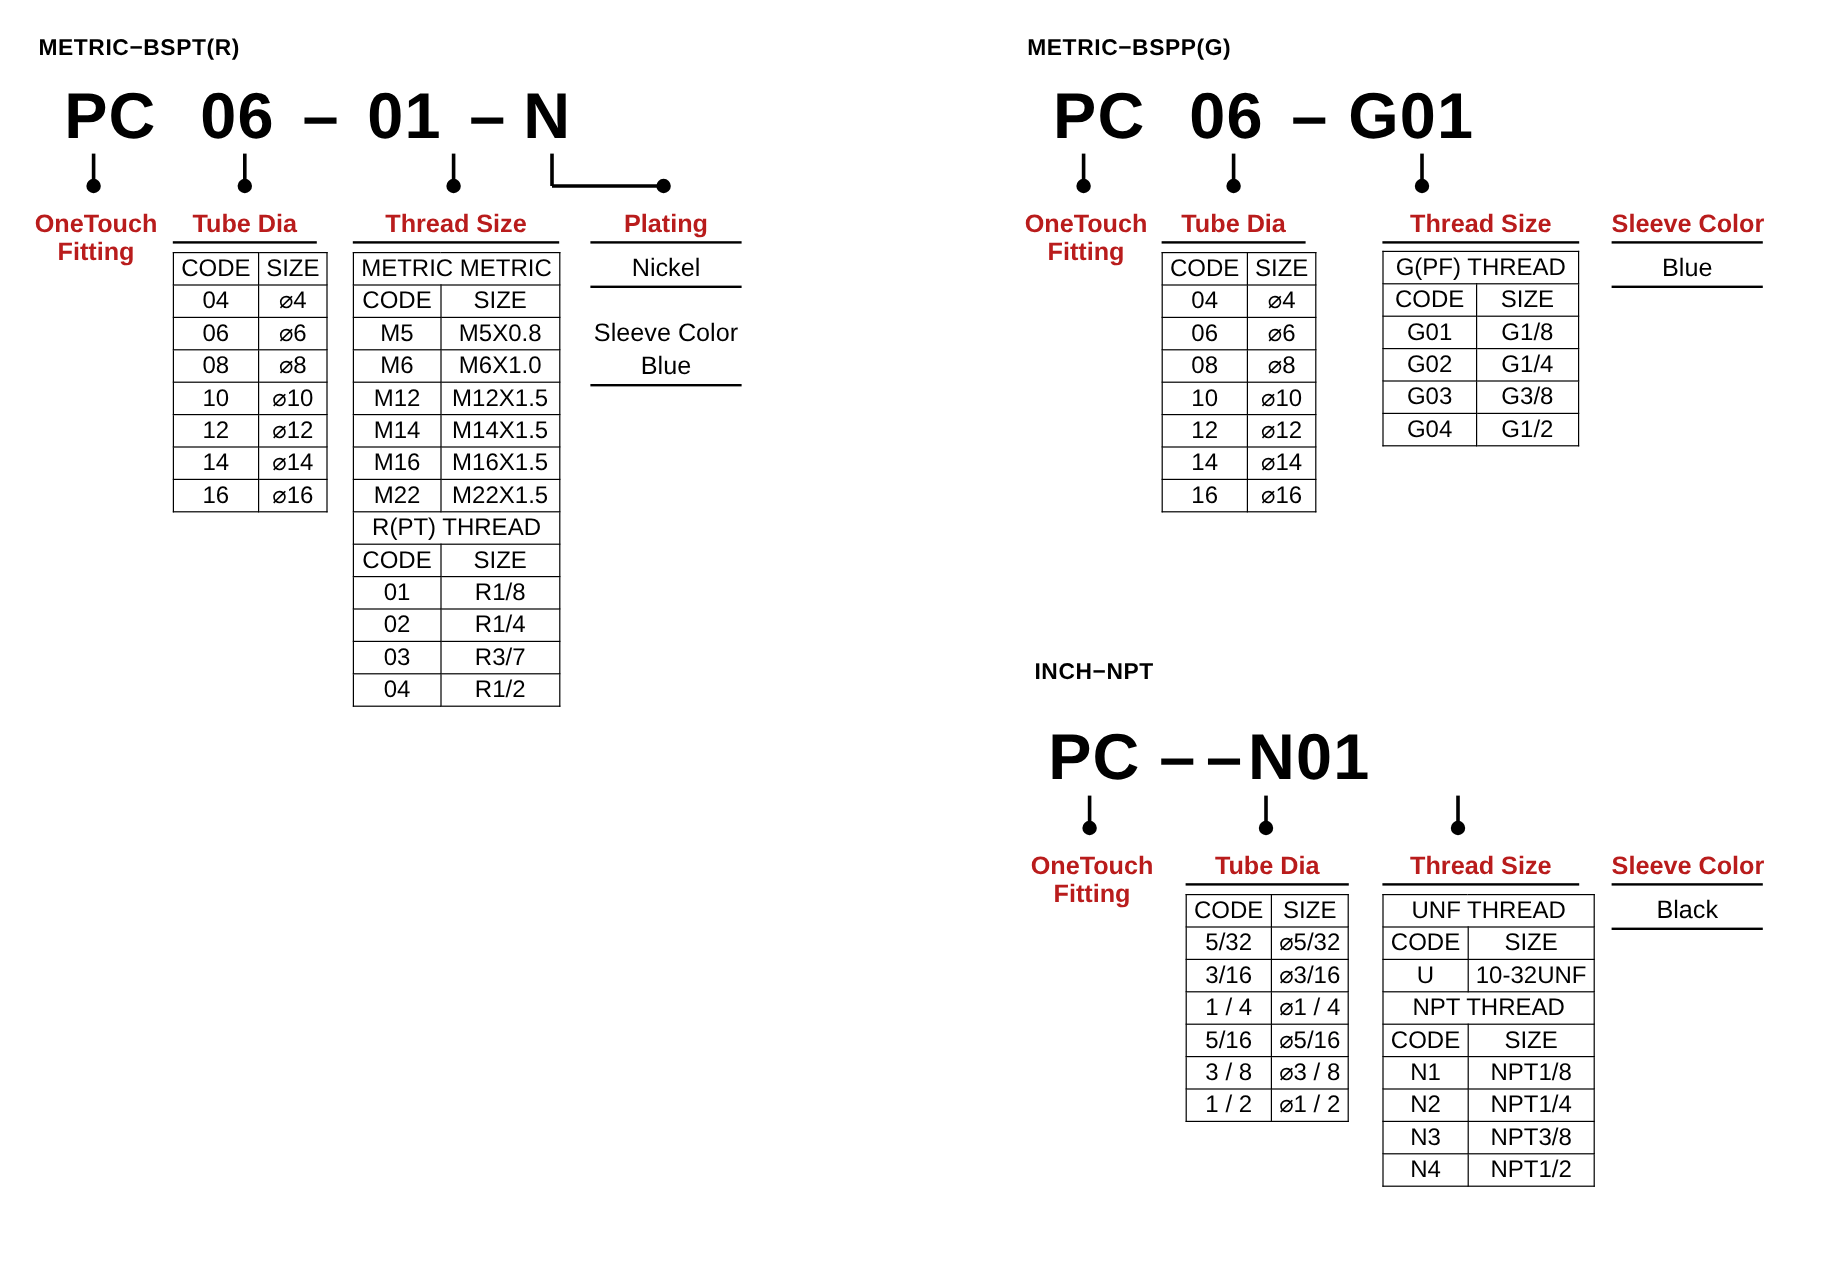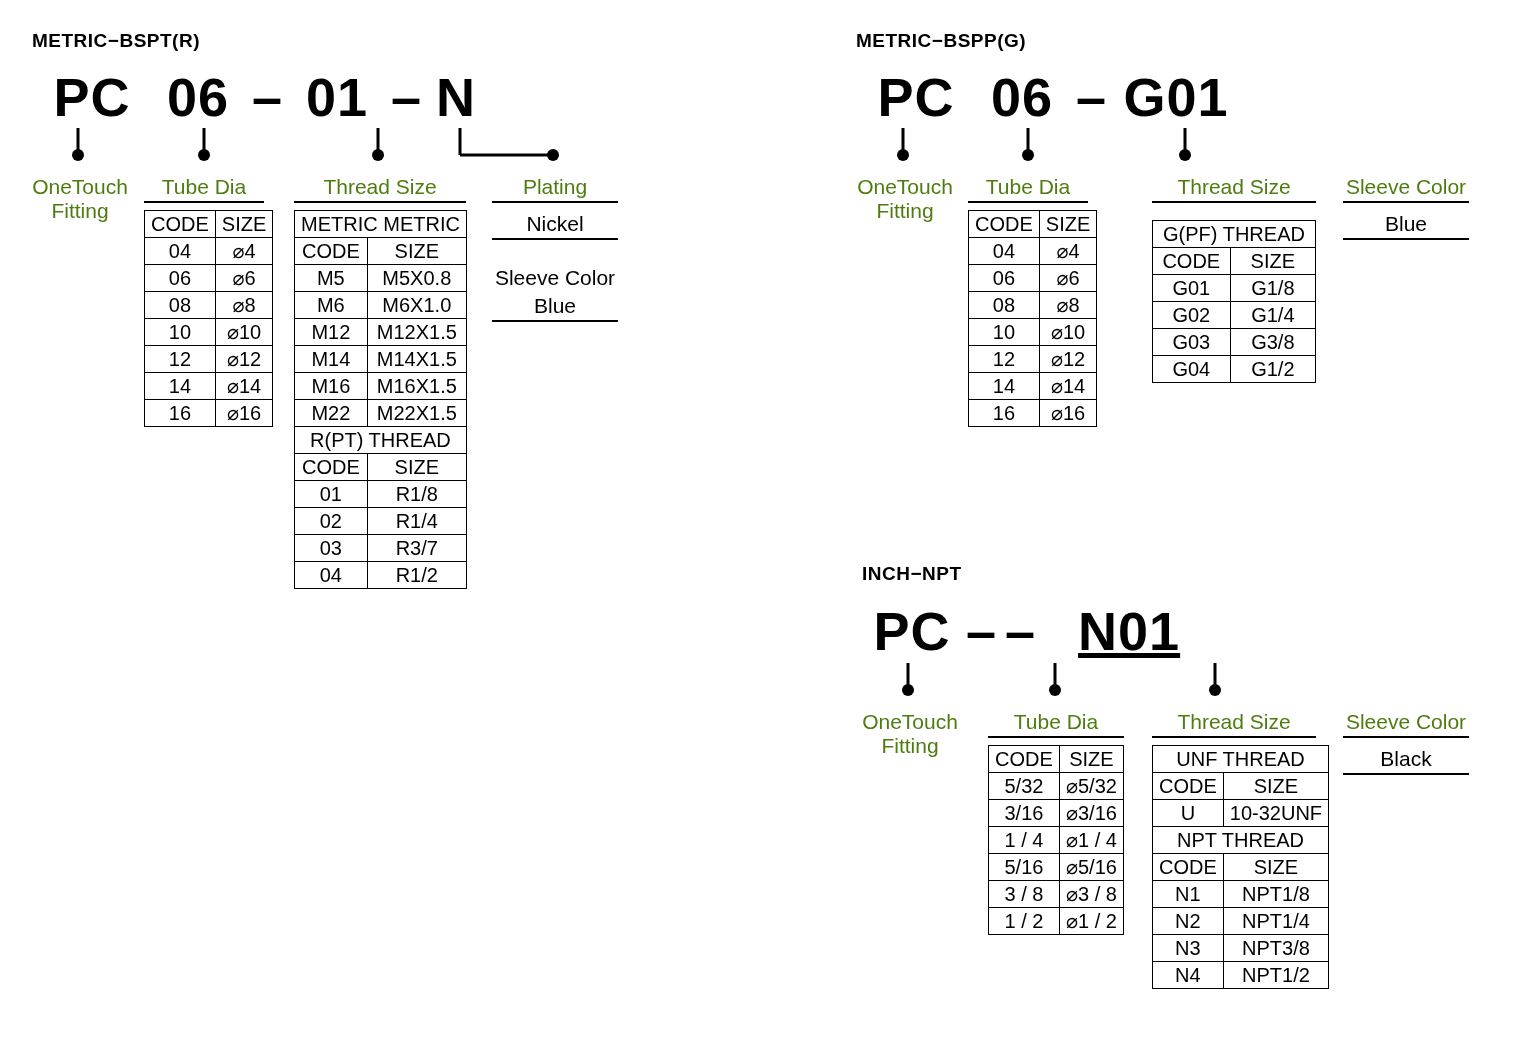--- a/index.html
+++ b/index.html
@@ -15,21 +15,21 @@
     font-size:19px;font-weight:bold;letter-spacing:0.5px;
     white-space:nowrap;
   }
   .partcode{
     font-size:54px;font-weight:bold;letter-spacing:1px;
     white-space:nowrap;display:flex;align-items:baseline;
   }
   .partcode span.seg{display:inline-block;}
   .partcode span.dash{padding:0 4px;}
   .hdr{
-    color:#4d7c0f;font-size:21px;text-align:center;white-space:nowrap;
+    color:#b91c1c;font-size:21px;text-align:center;white-space:nowrap;font-weight:bold;
   }
   .hdr.under{border-bottom:2px solid #000;padding-bottom:2px;}
   tbl,table{border-collapse:collapse;}
   table.grid{border-collapse:collapse;}
   table.grid td{
     border:1.5px solid #000;
     font-size:20px;
     text-align:center;
     padding:2px 6px;
     white-space:nowrap;
@@ -254,21 +254,21 @@
     <tr>
           <td>16</td>
           <td>⌀16</td>
         </tr>
   </tbody>
     </table>
 </div>
 
 <div class="block" style="left:1152px;top:175px;">
   <div class="hdr under" style="width:164px;">Thread Size</div>
-  <table class="grid" style="margin-top:17px;width:164px;">
+  <table class="grid" style="margin-top:6px;width:164px;">
     <tbody>
         <tr>
           <td colspan="2" class="span">G(PF) THREAD</td>
         </tr>
     <tr>
       <td style="width:70px;">CODE</td>
       <td style="width:94px;">SIZE</td>
     </tr>
     <tr>
           <td>G01</td>
@@ -288,29 +288,29 @@
         </tr>
   </tbody>
     </table>
 </div>
 
 <div class="block" style="left:1343px;top:175px;width:126px;">
   <div class="hdr under">Sleeve Color</div>
   <div class="plain-line" style="margin-top:9px;">Blue</div>
 </div>
 
-<div class="block" style="left:862px;top:563px;">
+<div class="block" style="left:862px;top:550px;">
   <div class="section-title">INCH−NPT</div>
 </div>
 
 <div class="block partcode" style="left:862px;top:600px;">
   <span class="seg" style="width:100px;text-align:center;">PC</span>
   <span class="dash">–</span>
   <span class="dash">–</span>
-  <span class="seg" style="width:140px;text-align:right;text-decoration:underline;">N01</span>
+  <span class="seg" style="width:140px;text-align:left;">N01</span>
 </div>
 
 <div class="block" style="left:840px;top:710px;width:140px;">
   <div class="hdr">OneTouch</div>
   <div class="hdr">Fitting</div>
 </div>
 
 <div class="block" style="left:988px;top:710px;">
   <div class="hdr under" style="width:136px;">Tube Dia</div>
   <table class="grid" style="margin-top:7px;width:136px;">

